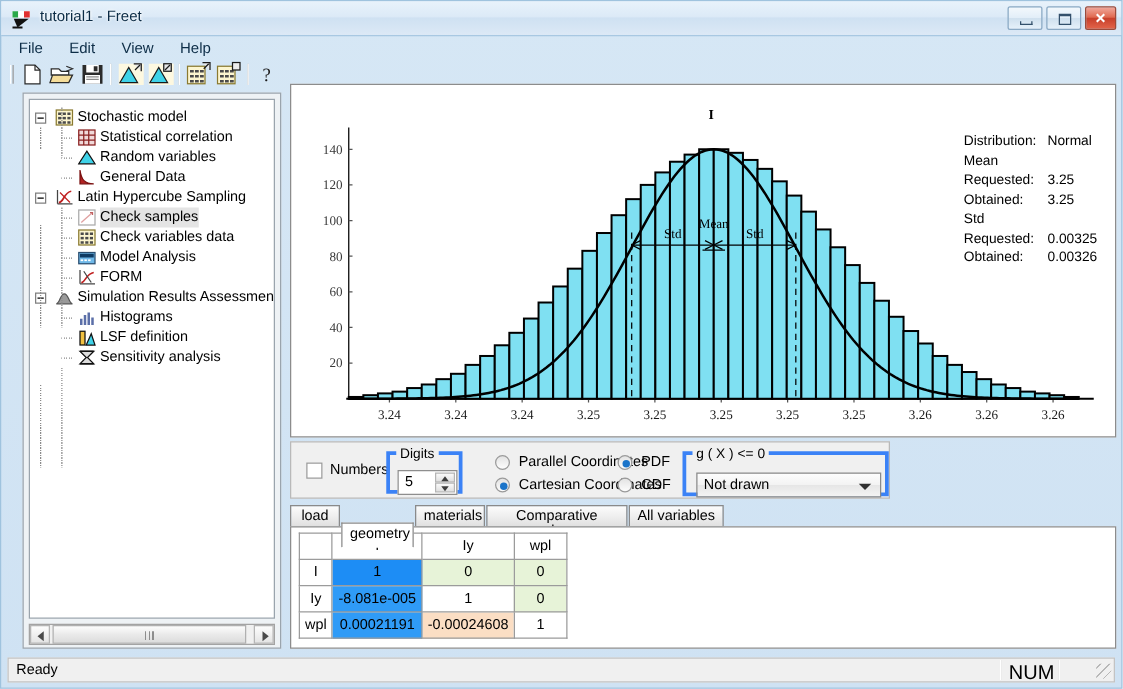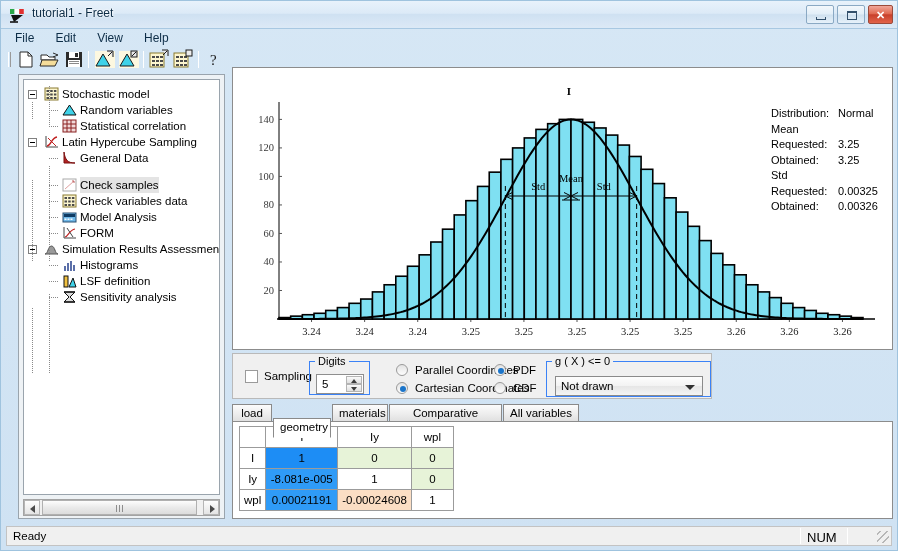--- a/index.html
+++ b/index.html
@@ -173,21 +173,21 @@
   #controls {
     position: absolute; left: 231px; top: 352px; width: 480px; height: 46px;
     border: 1px solid #b9b9b9;
     background: #f0f0f0;
   }
   .ckbox {
     position: absolute; width: 13px; height: 13px;
     border: 1px solid #9a9a9a; background: #ffffff;
   }
   .grp {
-    position: absolute; border: 1px solid #3b82f6;
+    position: absolute; border: 3px solid #3b82f6;
   }
   .grp-label {
     position: absolute; top: -7px; left: 5px;
     background: #f0f0f0; padding: 0 3px; font-size: 11px;
   }
   .radio {
     position: absolute; width: 12px; height: 12px; border-radius: 50%;
     background: linear-gradient(to bottom, #e3e3e3, #fdfdfd);
     border: 1px solid #9a9a9a;
   }
@@ -275,21 +275,21 @@
     background: #ffffff; border: 1px solid #8c8c8c;
   }
 
   
   #statusbar {
     position: absolute; left: 5px; bottom: 4px; right: 5px; height: 20px;
     background: #f0f0f0; border: 1px solid #c3c3c3;
   }
   #status-text { position: absolute; left: 6px; top: 3px; font-size: 11.5px; }
   #status-num {
-    position: absolute; left: 800px; top: 3px; font-size: 13px;
+    position: absolute; left: 800px; top: 3px; font-size: 16px;
   }
   .status-div {
     position: absolute; top: 1px; width: 1px; height: 16px;
     background: #c0c0c0; border-right: 1px solid #ffffff;
   }
   #status-grip {
     position: absolute; right: 2px; bottom: 2px; width: 12px; height: 12px;
     background:
       repeating-linear-gradient(135deg, transparent 0 2px, #b7b7b7 2px 3px, transparent 3px 5px);
   }
@@ -443,55 +443,55 @@
         <rect x="2.5" y="10" width="2.5" height="2"></rect>
                   <rect x="6.2" y="10" width="2.5" height="2"></rect>
                   <rect x="9.9" y="10" width="2.5" height="2"></rect>
                 </g>
               </svg></div>
             <span class="tlabel" style="left: 38px;">Stochastic model</span>
           </div>
           <div class="tnode" style="margin-top: 0px;">
             <div class="thdots" style="left: 25px; top: 8px; width: 10px;"></div>
             <div class="ticon" style="left: 38px;"><svg width="15" height="14" viewBox="0 0 15 14">
-                <path d="M1 12 L7.5 2 L14 12 Z" fill="#3fd2e8" stroke="#111"></path>
-              </svg></div>
-            <span class="tlabel" style="left: 56px;">Random variables</span>
-          </div>
-          <div class="tnode" style="margin-top: 0px;">
-            <div class="thdots" style="left: 25px; top: 8px; width: 10px;"></div>
-            <div class="ticon" style="left: 38px;"><svg width="15" height="14" viewBox="0 0 15 14">
                 <rect x="1" y="1" width="13" height="12" fill="#f0d9d9" stroke="#8a2020"></rect>
         <g stroke="#8a2020">
                   <path d="M5 1 V13"></path>
                   <path d="M9 1 V13"></path>
                   <path d="M1 5 H14"></path>
                   <path d="M1 9 H14"></path>
                 </g>
               </svg></div>
             <span class="tlabel" style="left: 56px;">Statistical correlation</span>
           </div>
           <div class="tnode" style="margin-top: 0px;">
+            <div class="thdots" style="left: 25px; top: 8px; width: 10px;"></div>
+            <div class="ticon" style="left: 38px;"><svg width="15" height="14" viewBox="0 0 15 14">
+                <path d="M1 12 L7.5 2 L14 12 Z" fill="#3fd2e8" stroke="#111"></path>
+              </svg></div>
+            <span class="tlabel" style="left: 56px;">Random variables</span>
+          </div>
+          <div class="tnode" style="margin-top: 0px;">
+            <div class="thdots" style="left: 25px; top: 8px; width: 10px;"></div>
+            <div class="ticon" style="left: 38px;"><svg width="15" height="14" viewBox="0 0 15 14">
+                <path d="M2 1 C3 9 6 12 13 12 L2 12 Z" fill="#b22222" stroke="#7a1010"></path>
+              </svg></div>
+            <span class="tlabel" style="left: 56px;">General Data</span>
+          </div>
+          <div class="tnode" style="margin-top: 0px;">
             <div class="texp" style="left: 4px;"></div>
             <div class="ticon" style="left: 20px;"><svg width="15" height="14" viewBox="0 0 15 14">
                 <path d="M2 12 V1" stroke="#444"></path>
                 <path d="M2 12 H14" stroke="#444"></path>
         <path d="M3 11 C7 11 7 3 13 2" fill="none" stroke="#c02020" stroke-width="1.4"></path>
         <path d="M4 3 L12 11" stroke="#c02020"></path>
               </svg></div>
             <span class="tlabel" style="left: 38px;">Latin Hypercube Sampling</span>
           </div>
           <div class="tnode" style="margin-top: 0px;">
-            <div class="thdots" style="left: 25px; top: 8px; width: 10px;"></div>
-            <div class="ticon" style="left: 38px;"><svg width="15" height="14" viewBox="0 0 15 14">
-                <path d="M2 1 C3 9 6 12 13 12 L2 12 Z" fill="#b22222" stroke="#7a1010"></path>
-              </svg></div>
-            <span class="tlabel" style="left: 56px;">General Data</span>
-          </div>
-          <div class="tnode" style="margin-top: 11px;">
             <div class="thdots" style="left: 25px; top: 8px; width: 10px;"></div>
             <div class="ticon" style="left: 38px;"><svg width="15" height="14" viewBox="0 0 15 14">
                 <rect x="1" y="1" width="13" height="12" fill="#fff" stroke="#aaa"></rect>
         <path d="M3 11 L12 3" stroke="#e0a0a0"></path>
                 <path d="M10 3 L12 3 L12 5" fill="none" stroke="#c06060"></path>
               </svg></div>
             <span class="tlabel sel" style="left: 56px;">Check samples</span>
           </div>
           <div class="tnode" style="margin-top: 0px;">
             <div class="thdots" style="left: 25px; top: 8px; width: 10px;"></div>
@@ -723,21 +723,21 @@
         <div class="info-row">
           <span class="info-key">Obtained:</span>
           <span class="info-val">0.00326</span>
         </div>
       </div>
   </div>
 
   <div id="controls">
 
     <div class="ckbox" style="left:12px; top:16px;"></div>
-    <div class="ctl-lbl" style="left:31px; top:16px;">Sampling</div>
+    <div class="ctl-lbl" style="left:31px; top:16px;">Numbers</div>
 
     <div class="grp" style="left:76px; top:7px; width:61px; height:34px;">
       <div class="grp-label">Digits</div>
       <div id="spin-box">
         <div id="spin-val">5</div>
         <div id="spin-btns">
           <div class="spin-half" id="spin-up">
               <i></i>
             </div>
           <div class="spin-half" id="spin-dn">

